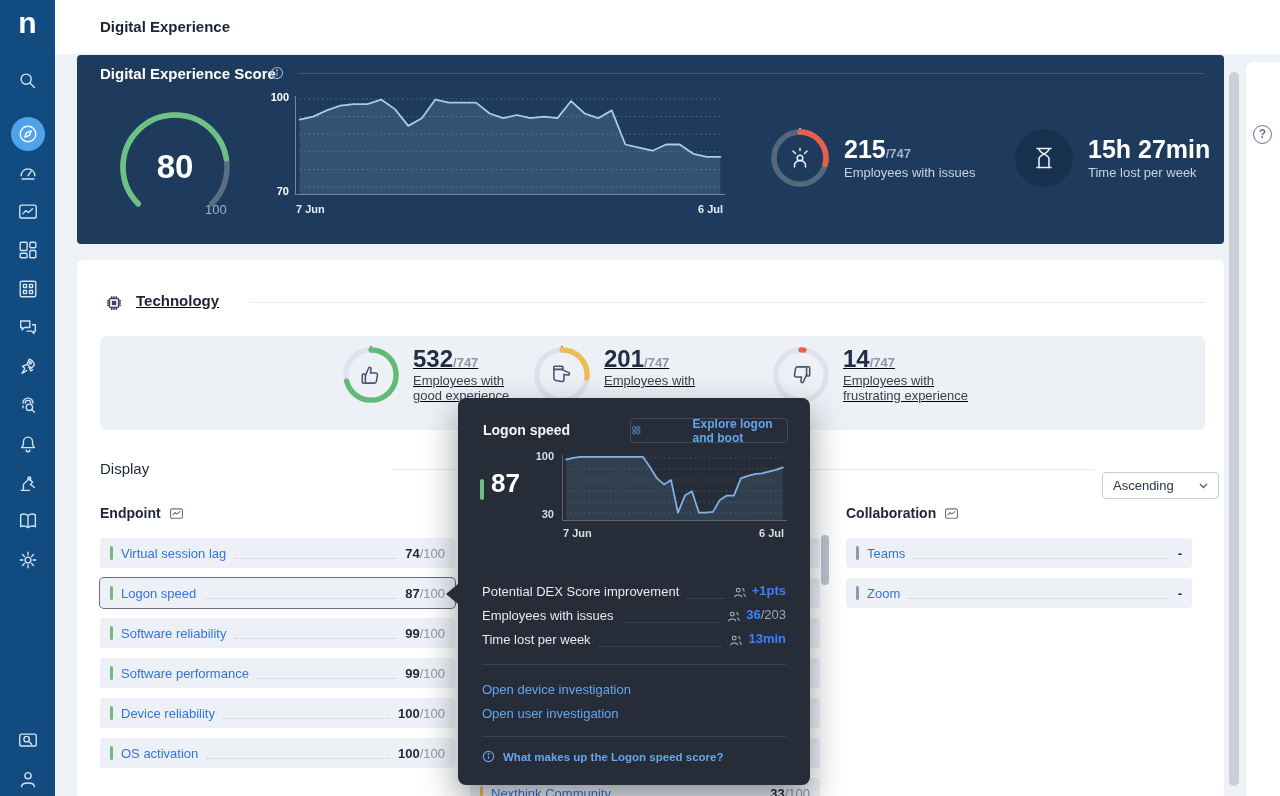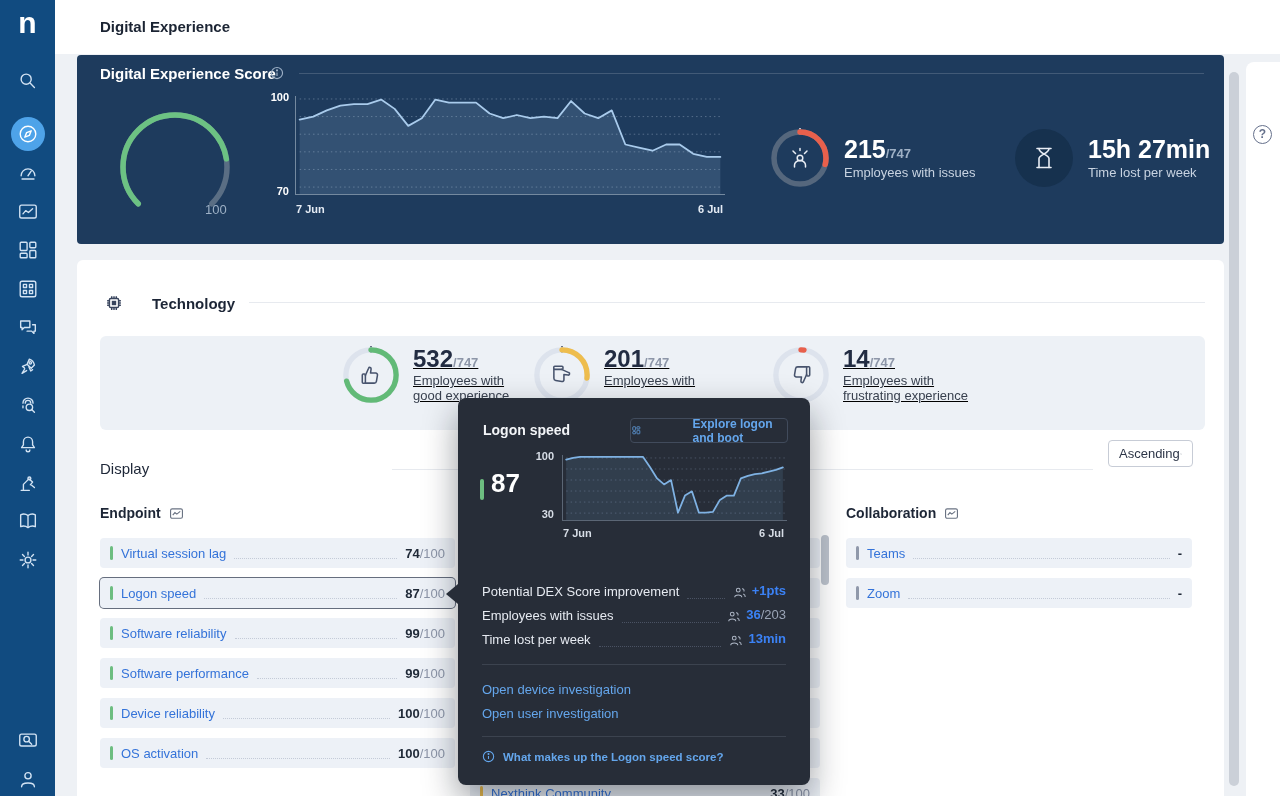--- a/index.html
+++ b/index.html
@@ -36,33 +36,33 @@
   .hstat { position:absolute; top:73px; display:flex; align-items:center; gap:14px; }
   .hstat .num { font-size:25px; font-weight:700; color:#fff; line-height:26px; }
   .hstat .den { font-size:13px; font-weight:600; color:#9fb1c6; }
   .hstat .cap { font-size:13px; color:#c8d3e1; margin-top:3px; }
   .ring-track { fill:none; stroke-width:5.5; }
   .ring-val { fill:none; stroke-width:5.5; stroke-linecap:round; }
   .ic-dark { stroke:#47536d; }
 
   
   .card { position:absolute; left:77px; top:260px; width:1147px; height:560px; background:#fff; border-radius:6px; z-index:2; }
-  .tech-head { position:absolute; left:26px; top:32px; display:flex; align-items:center; gap:27px; }
+  .tech-head { position:absolute; left:26px; top:32px; display:flex; gap:11px;text-decoration:underline; }
   .tech-head .t { font-size:15px; font-weight:700; color:#1c2536; }
   .tech-div { position:absolute; left:172px; right:19px; top:42px; height:1px; background:#e7eaef; }
   .tech-panel { position:absolute; left:23px; top:76px; width:1105px; height:94px; background:#edf1f6; border-radius:6px; }
   .tstat { position:absolute; top:10px; display:flex; gap:13px;text-decoration:underline; }
   .tstat .num { font-size:24px; font-weight:700; color:#222c42; line-height:25px; }
   .tstat .den { font-size:13px; font-weight:600; color:#8d96a8; }
   .tstat .cap { font-size:13px; color:#39414f; line-height:15px; margin-top:2px; }
 
   .disp-label { position:absolute; left:23px; top:200px; font-size:15px; font-weight:400; color:#1d2637; }
   .select { position:absolute; height:27px; background:#fff; border:1px solid #c7ccd6; border-radius:4px; display:flex; align-items:center; justify-content:space-between; padding:0 10px; font-size:13px; color:#2c3547; cursor:pointer; }
   .sel-display { left:83px; top:196px; width:218px; }
-  .sel-sort { left:1025px; top:180px; width:85px;margin-left:6px; }
+  .sel-sort { left:1025px; top:212px; width:117px; }
   .disp-div { position:absolute; left:315px; right:131px; top:209px; height:1px; background:#e7eaef; }
 
   .sec-head { position:absolute; top:245px; display:flex; align-items:center; gap:8px; }
   .sec-head .t { font-size:14px; font-weight:700; color:#1d2636; }
 
   .rows { position:absolute; display:flex; flex-direction:column; gap:10px; }
   .row { height:30px; background:#edf1f7; border-radius:4px; display:flex; align-items:center; padding:0 10px; cursor:pointer; }
   .row .bar { width:3px; height:14px; border-radius:2px; background:#6dbd80; margin-right:8px; flex:none; }
   .row .lbl { font-size:13px; color:#3473d9; white-space:nowrap; }
   .row .lead { flex:1; border-bottom:1px dotted #c4cbd8; margin:0 8px; height:12px; }
@@ -226,20 +226,21 @@
           <circle cx="12" cy="12" r="9.5"></circle>
           <line x1="12" y1="11" x2="12" y2="17"></line>
           <circle cx="12" cy="7.5" r="0.8" fill="#9db0c6"></circle>
         </svg></div>
     <div class="hero-div"></div>
 
     <svg style="position:absolute;left:28px;top:50px;" width="140" height="122" viewBox="0 0 140 122">
       <circle class="ring-track" cx="70" cy="62" r="52" stroke="#5a6e84" stroke-width="11" pathLength="100" stroke-dasharray="75 25" stroke-linecap="round" transform="rotate(135 70 62)"></circle>
       <circle class="ring-val" cx="70" cy="62" r="52" stroke="#6cc283" stroke-width="11" pathLength="100" stroke-linecap="round" transform="rotate(135 70 62)" stroke-dasharray="60 40"></circle>
     </svg>
+    <div class="gauge-num">80</div>
     <div class="gauge-max">100</div>
 
     <div class="ytick" style="left:186px; top:36px;">100</div>
     <div class="ytick" style="left:186px; top:130px;">70</div>
     <div class="hchart">
       <svg viewBox="0 0 430 99">
           <line x1="2" y1="3" x2="429" y2="3" stroke="rgba(195,212,232,0.35)" stroke-width="1" stroke-dasharray="1.5 3"></line>
           <line x1="2" y1="20.8" x2="429" y2="20.8" stroke="rgba(195,212,232,0.35)" stroke-width="1" stroke-dasharray="1.5 3"></line>
           <line x1="2" y1="38.6" x2="429" y2="38.6" stroke="rgba(195,212,232,0.35)" stroke-width="1" stroke-dasharray="1.5 3"></line>
           <line x1="2" y1="56.4" x2="429" y2="56.4" stroke="rgba(195,212,232,0.35)" stroke-width="1" stroke-dasharray="1.5 3"></line>

